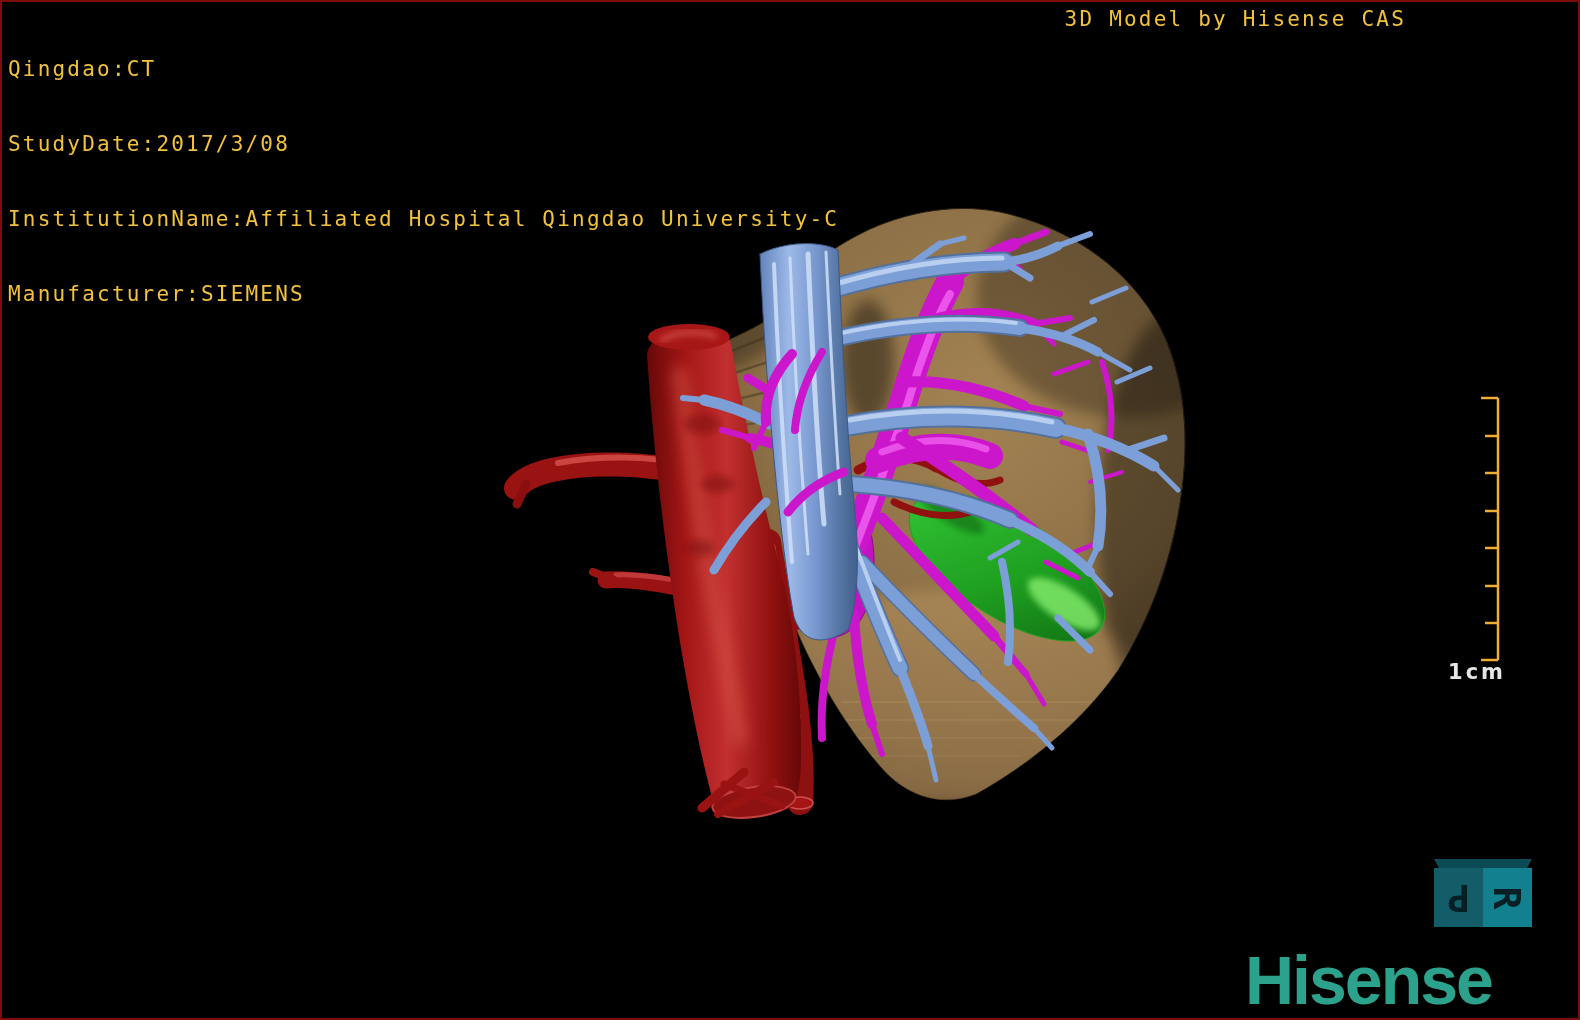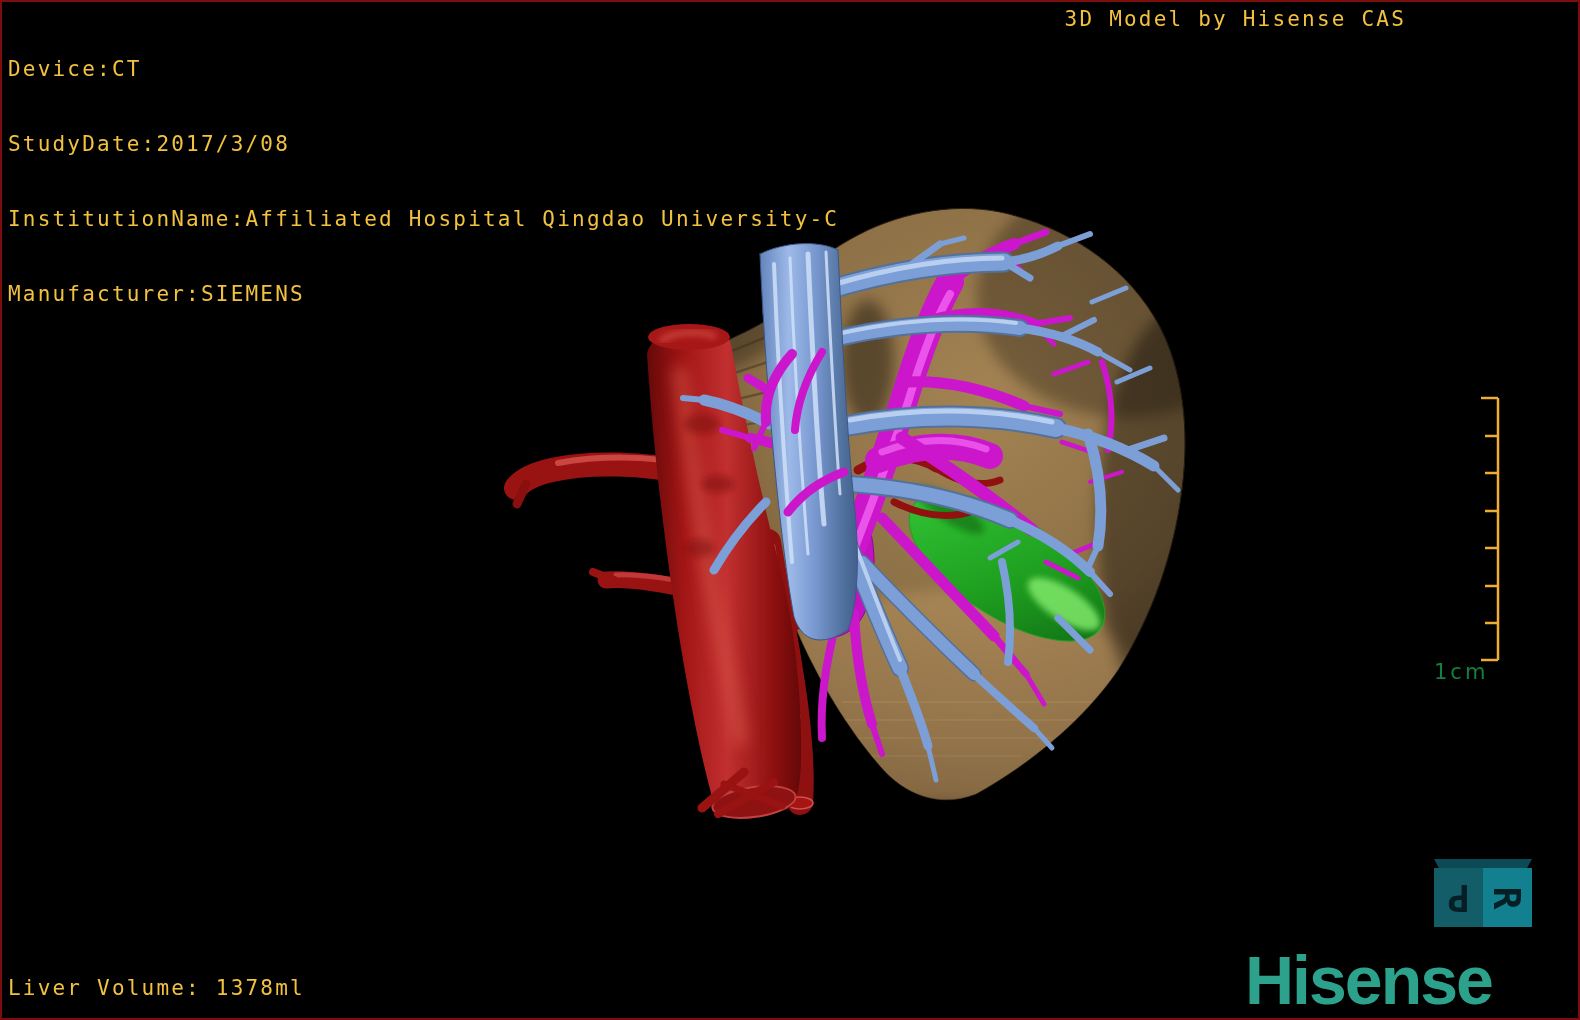--- a/index.html
+++ b/index.html
@@ -14,23 +14,23 @@
     font:21px/25px "DejaVu Sans Mono", monospace;
     letter-spacing:2.2px;white-space:pre;
   }
   .meta-block{left:6px;top:5px;}
   .meta-block div{height:25px;}
   .watermark{top:5px;right:172px;text-align:right;}
   .volume-line{left:6px;bottom:17px;}
   .model-wrap{position:absolute;inset:0;}
   .scalebar{position:absolute;left:1436px;top:392px;width:64px;height:272px;}
   .scalebar-label{
-    position:absolute;left:1432px;top:658px;width:72px;text-align:left;
-    color:#15803d;font-family:"DejaVu Sans", "Liberation Sans", sans-serif;
-    font-weight:normal;font-size:21px;letter-spacing:3px;
+    position:absolute;left:1432px;top:658px;width:72px;text-align:right;
+    color:#e5e5e5;font-family:"DejaVu Sans", "Liberation Sans", sans-serif;
+    font-weight:bold;font-size:21px;letter-spacing:3px;
   }
   .cube{position:absolute;left:1432px;top:857px;width:98px;height:68px;}
   .cube-top{height:9px;background:#0c4b56;clip-path:polygon(0 0,100% 0,95% 100%,5% 100%);}
   .cube-faces{display:flex;height:59px;}
   .cube-face{flex:1;display:flex;align-items:center;justify-content:center;}
   .cube-face.left{background:#135d69;}
   .cube-face.right{background:#12808f;}
   .cube-letter{
     font-family:"DejaVu Sans Mono", monospace;font-weight:bold;
     font-size:38px;color:#051f24;line-height:1;
@@ -260,29 +260,28 @@
     <g stroke="#CC16CC" fill="none" stroke-linecap="round">
       <path d="M 790,352 C 772,372 762,394 764,420" stroke-width="10"></path>
       <path d="M 820,350 C 804,376 795,400 793,428" stroke-width="8"></path>
       <path d="M 842,470 C 820,478 800,492 786,510" stroke-width="9"></path>
       <path d="M 764,420 L 752,446" stroke-width="6"></path>
     </g>
   </svg>
   </div>
 
   <div class="overlay-text meta-block">
-    <div>Device:CT</div>
+    <div>Qingdao:CT</div>
     <div>StudyDate:2017/3/08</div>
     <div>InstitutionName:Affiliated Hospital Qingdao University-C</div>
     <div>Manufacturer:SIEMENS</div>
   </div>
 
   <div class="overlay-text watermark">3D Model by Hisense CAS</div>
 
-  <div class="overlay-text volume-line">Liver Volume: 1378ml</div>
 
   <div class="scalebar">
     <svg width="64" height="272" viewBox="0 0 64 272">
       <g stroke="#EFAD32" stroke-width="2.5">
         <line x1="60" y1="4" x2="60" y2="266"></line>
         <line x1="43" y1="4" x2="60" y2="4"></line>
         <line x1="47" y1="42" x2="60" y2="42"></line>
         <line x1="47" y1="79" x2="60" y2="79"></line>
         <line x1="47" y1="117" x2="60" y2="117"></line>
         <line x1="47" y1="154" x2="60" y2="154"></line>

